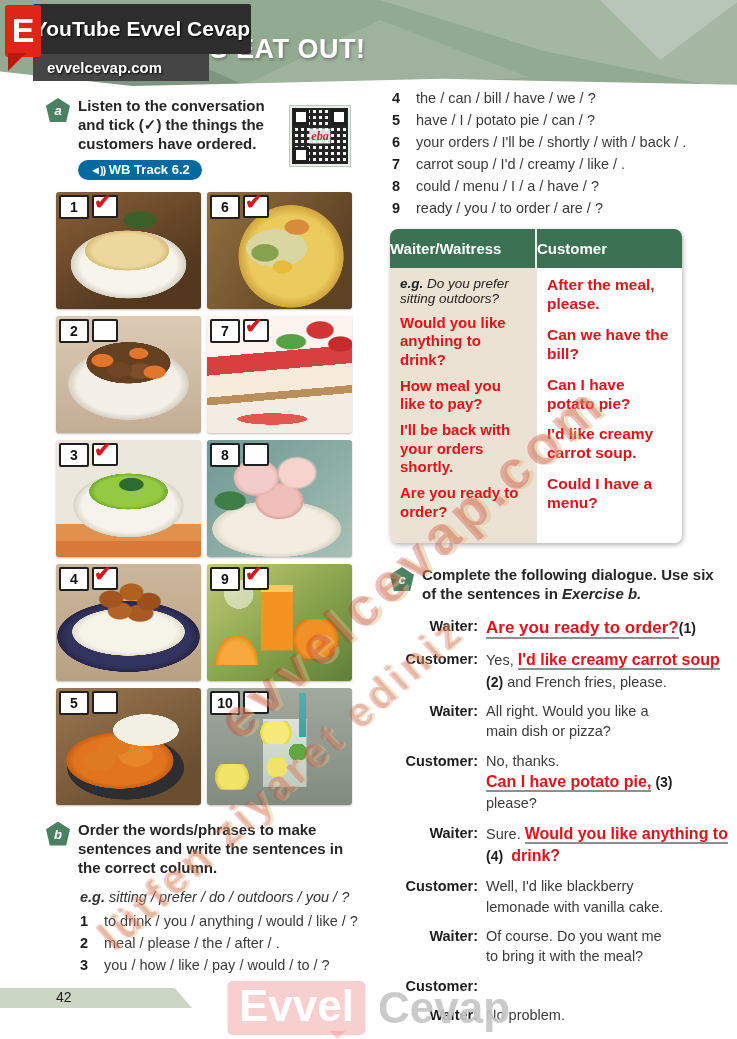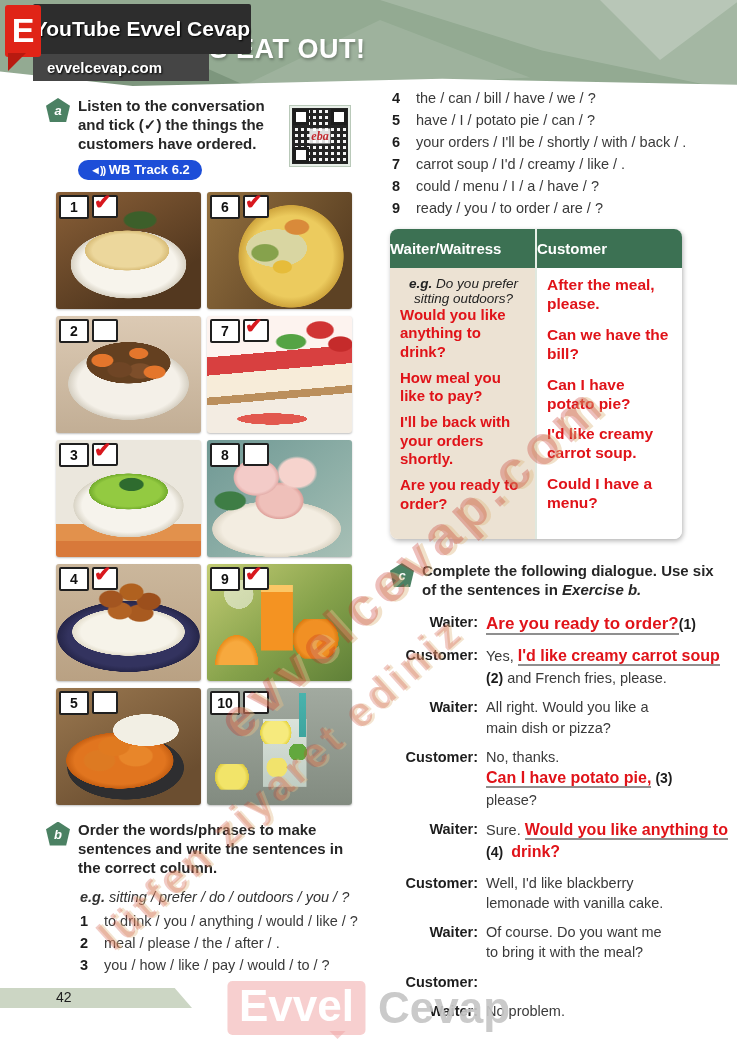--- a/index.html
+++ b/index.html
@@ -29,21 +29,21 @@
   .col-left{position:absolute;left:46px;top:96px;width:336px;}
   .col-right{position:absolute;left:390px;top:90px;width:342px;}
 
   
   .exh{position:relative;display:flex;align-items:flex-start;}
   .badge{flex:0 0 auto;width:24px;height:24px;margin:2px 8px 0 0;background:#4b8163;
          clip-path:polygon(50% 0,100% 32%,84% 100%,16% 100%,0 32%);
          color:#fff;font-size:13px;font-weight:bold;font-style:italic;text-align:center;line-height:26px;}
   .inst{font-size:15px;font-weight:bold;color:#262626;line-height:1.28;}
   .inst em{font-style:italic;}
-  .track-pill{display:inline-block;margin:6px 0 0 32px;background:#1d4ed8;color:#fff;font-size:13px;
+  .track-pill{display:inline-block;margin:6px 0 0 32px;background:#0369a1;color:#fff;font-size:13px;
               font-weight:bold;padding:2px 12px 3px;border-radius:11px;}
   .track-pill .spk{font-size:11px;letter-spacing:-1px;}
 
   
   .qr{position:absolute;right:32px;top:10px;width:56px;height:56px;background:
       repeating-linear-gradient(0deg,#242424 0 3px,transparent 3px 6px),
       repeating-linear-gradient(90deg,#242424 0 3px,#f5f5f5 3px 6px);
       border:2px solid #e8efe8;outline:1px solid #b9c9b9;}
   .qrc{position:absolute;width:10px;height:10px;border:3px solid #1d1d1d;background:#fff;}
   .qrc.tl{left:1px;top:1px;} .qrc.tr{right:1px;top:1px;} .qrc.bl{left:1px;bottom:1px;}
@@ -69,21 +69,21 @@
 
   
   .atable{margin-top:13px;width:292px;border-radius:8px;overflow:hidden;box-shadow:1px 2px 5px rgba(0,0,0,.3);}
   .athead{display:flex;background:#3c7153;}
   .ath{flex:1;color:#fff;font-size:15px;font-weight:bold;padding:11px 0;}
   .ath:first-child{border-right:2px solid #e7f0e7;}
   .atbody{display:flex;}
   .atcell{flex:1;box-sizing:border-box;padding:8px 8px 14px 10px;}
   .atcell.waiter{background:#ece2d3;border-right:2px solid #dfe8df;}
   .atcell.customer{background:#fff;}
-  .ateg{font-size:13.5px;font-style:italic;color:#222;text-align:center;}
+  .ateg{font-size:13.5px;font-style:italic;color:#222;margin-bottom:8px;}
   .ateg b{font-weight:bold;}
   .red-ans{color:#e01319;font-weight:bold;font-size:15px;line-height:1.22;margin:0 0 8px;}
   .atcell.customer .red-ans{font-size:15.5px;margin:0 0 12px;}
 
   
   .exc{margin-top:22px;}
   .dialogue{margin-top:13px;}
   .drow{display:flex;margin-bottom:9px;position:relative;}
   .speaker{flex:0 0 88px;text-align:right;font-weight:bold;font-size:14.5px;color:#1e1e1e;padding-right:8px;line-height:1.4;}
   .dtext{flex:1;font-size:14.5px;color:#3a3a3a;line-height:1.4;}

